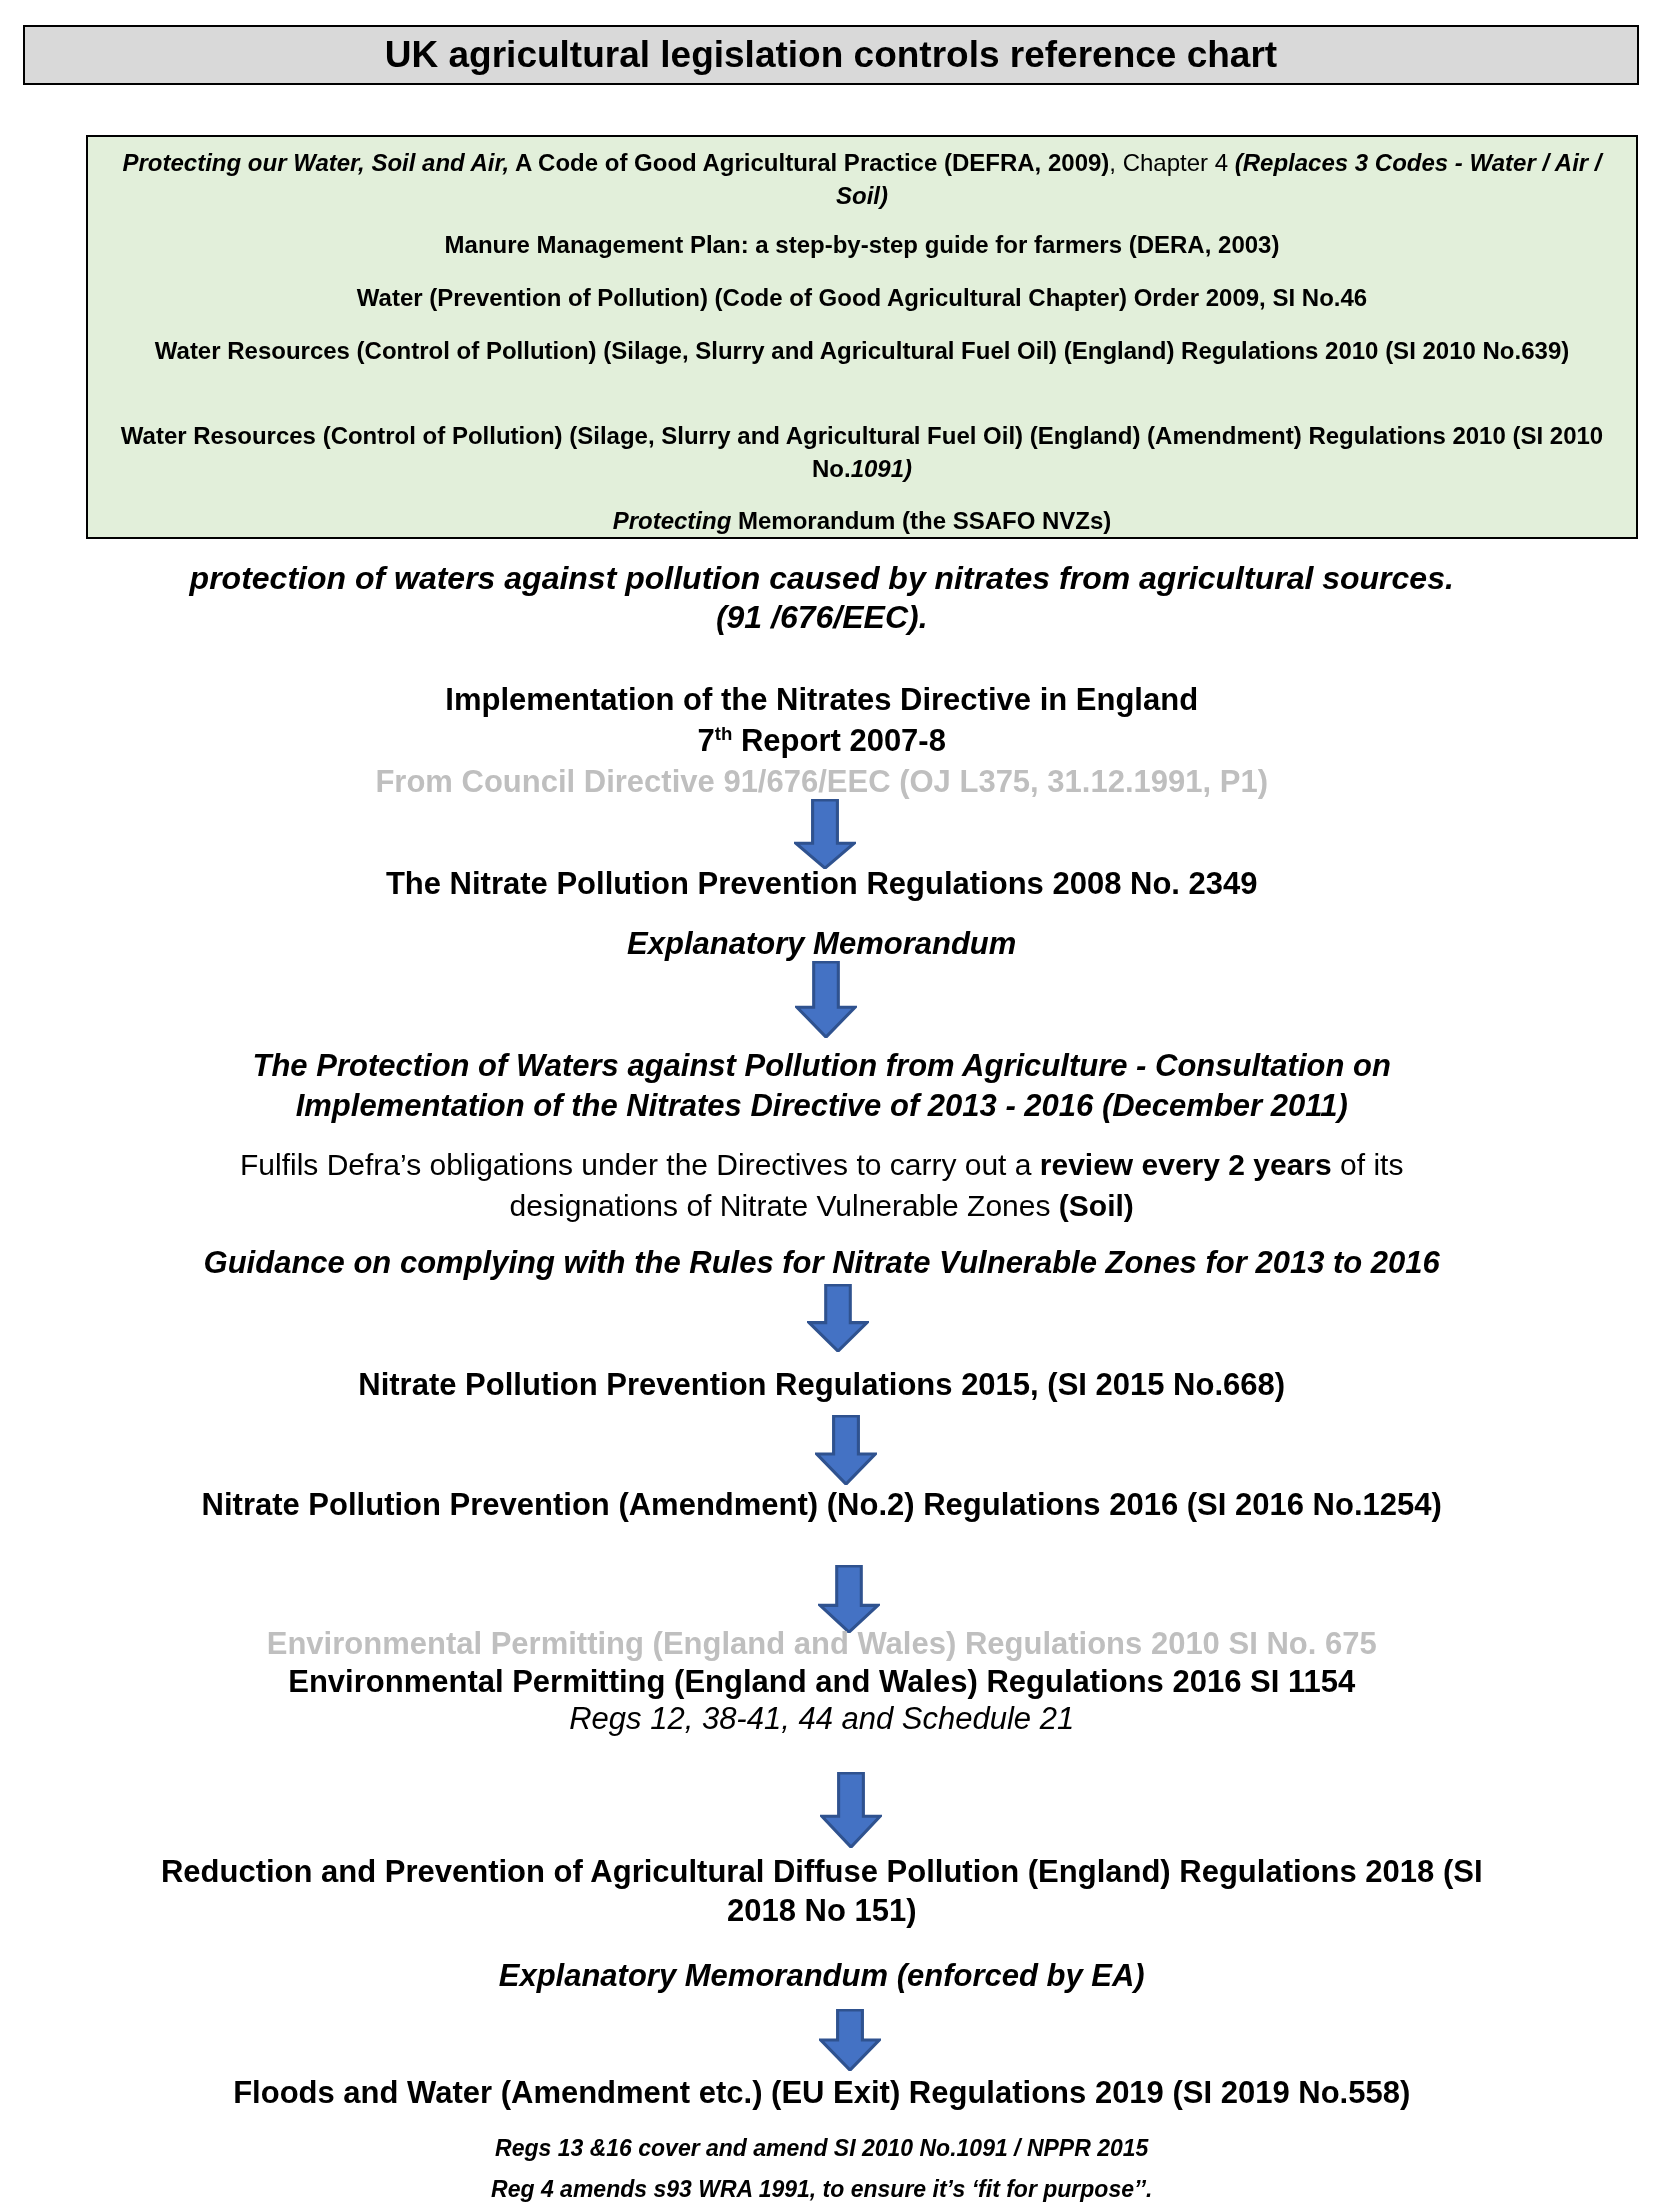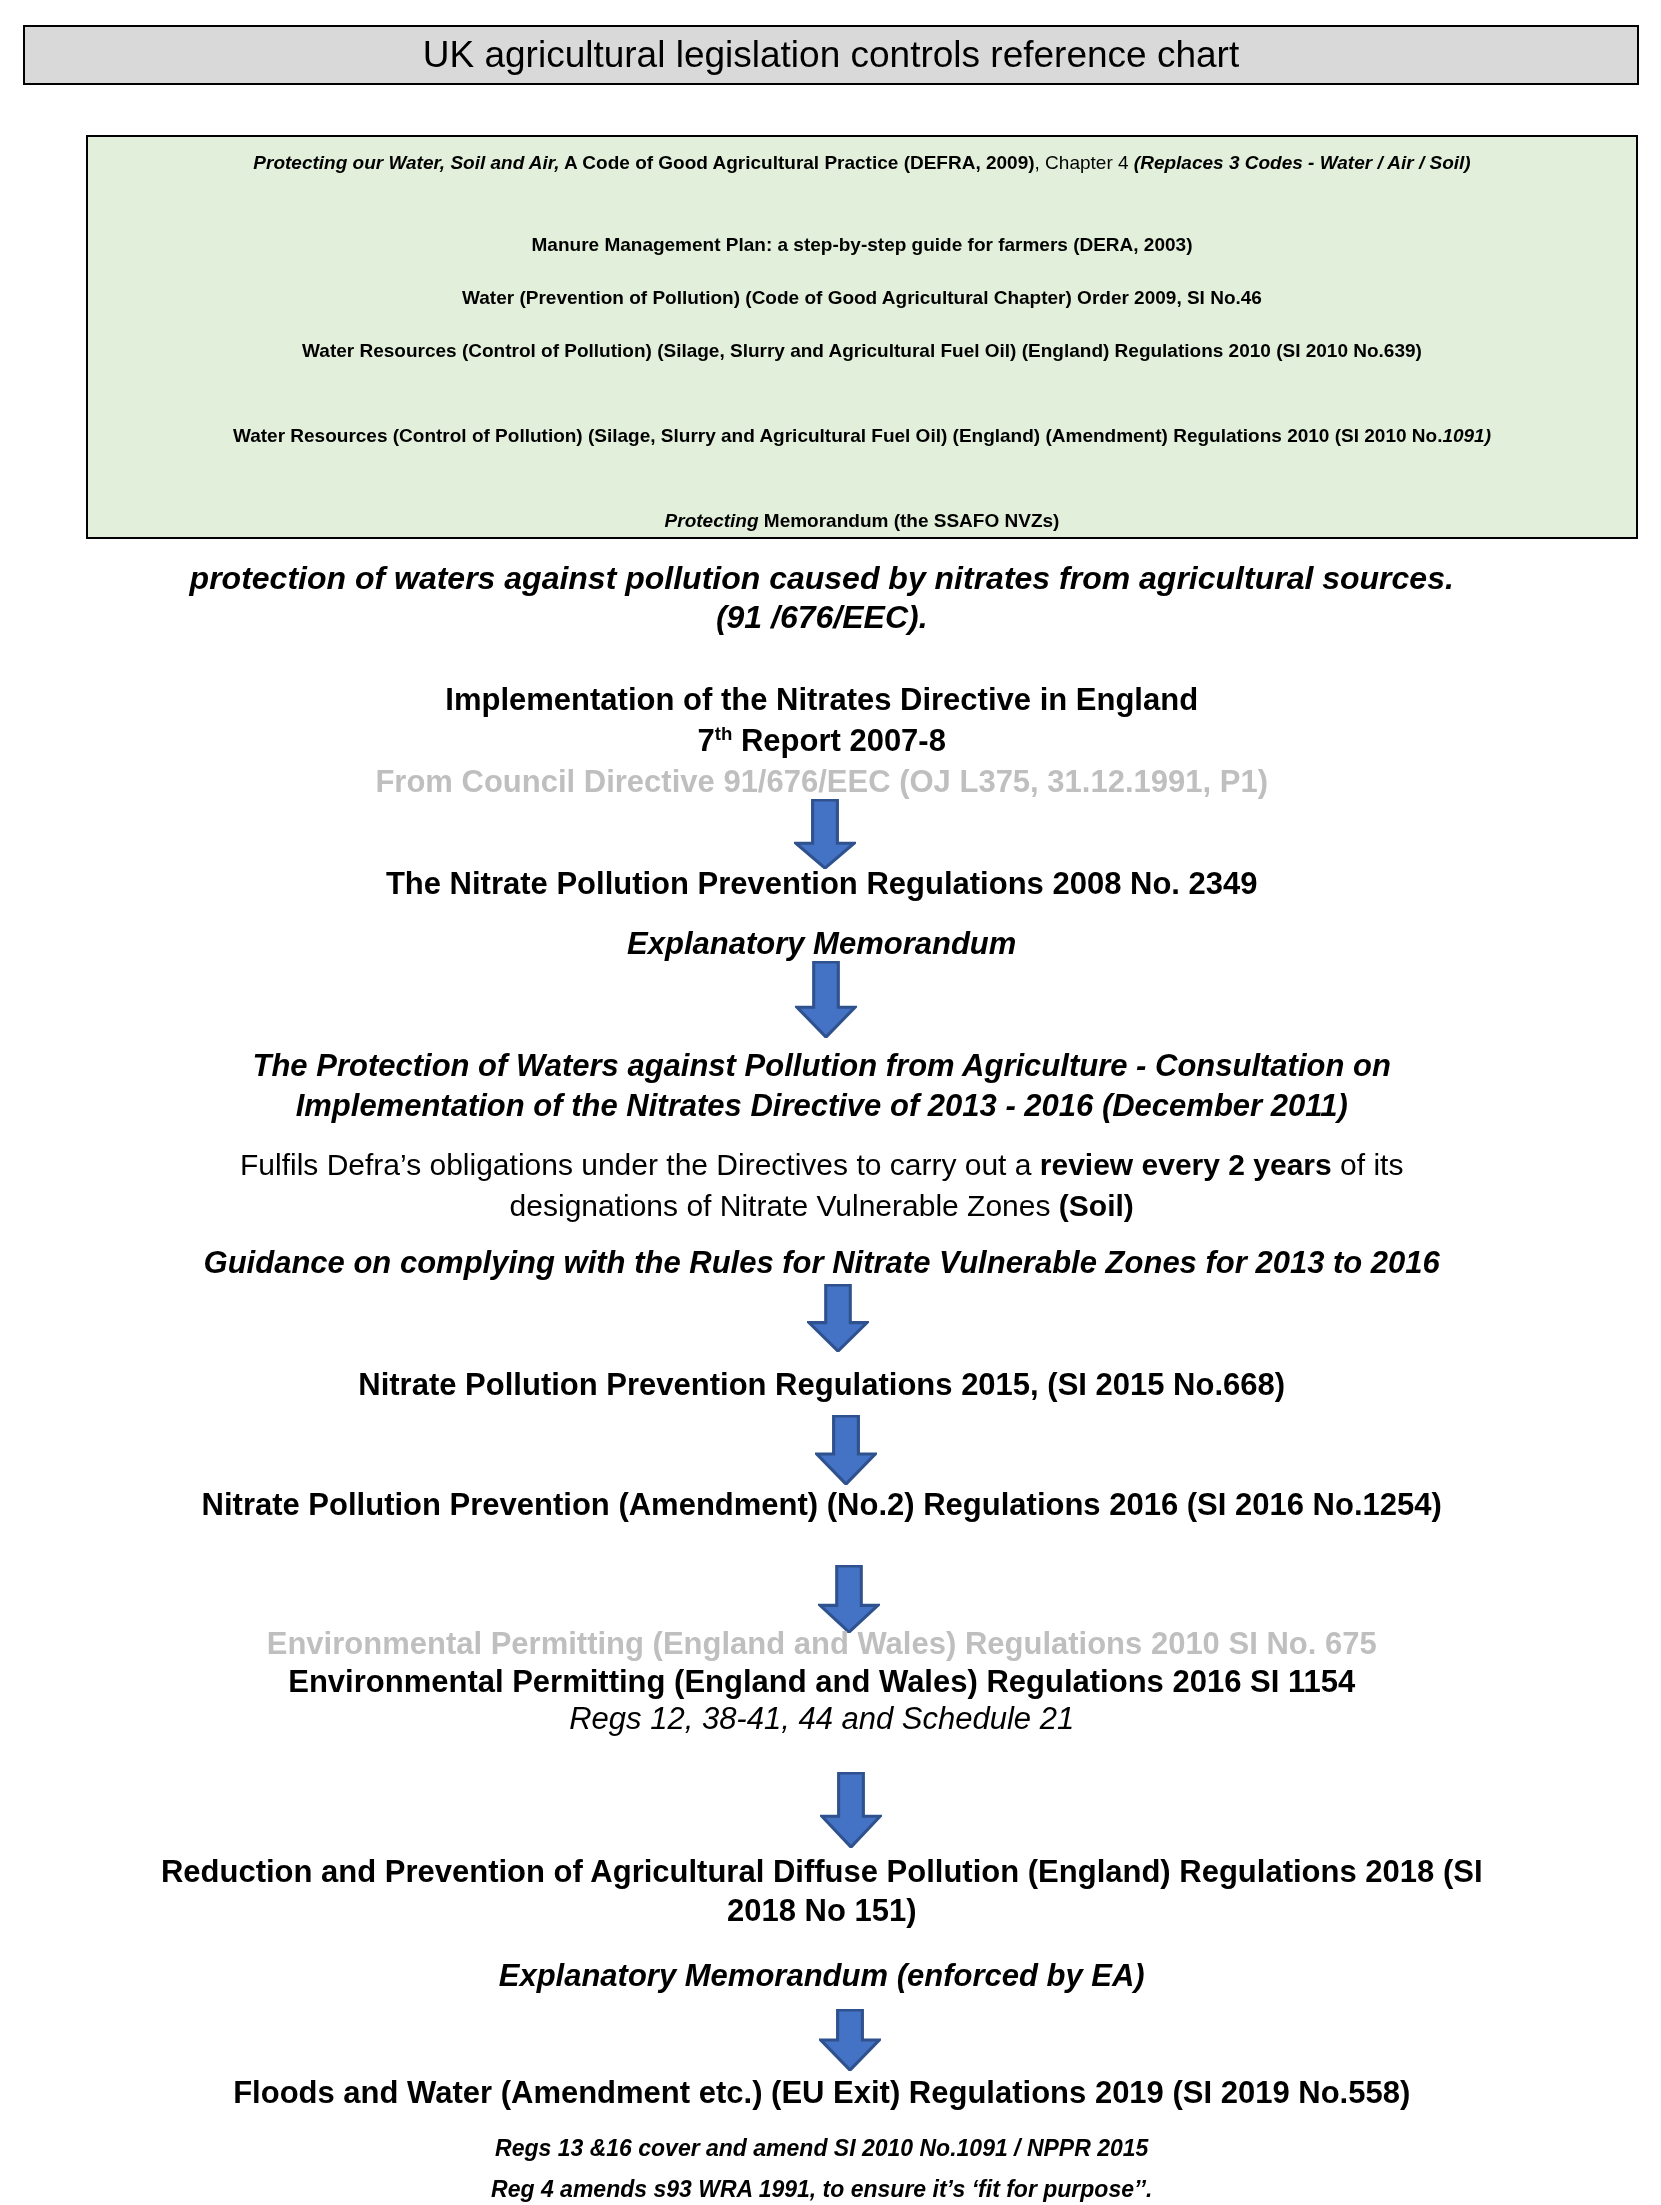--- a/index.html
+++ b/index.html
@@ -1,24 +1,24 @@
 <!DOCTYPE html>
 <html style="font-size:7px"><head>
 <meta charset="utf-8">
 <style>
   html, body { margin:0; padding:0; background:#ffffff; }
   body { width:1661px; height:2357px; position:relative; overflow:hidden;
          font-family:"Liberation Sans", "DejaVu Sans", sans-serif; color:#000; }
   .abs { position:absolute; }
   .title-box { left:23px; top:25px; width:1612px; height:56px; background:#d9d9d9;
                border:2.2px solid #000; box-sizing:content-box; display:flex; align-items:center; justify-content:center; }
-  .title-box span { font-size:37px; font-weight:normal; }
+  .title-box span { font-size:37px; font-weight:bold; }
   .green-box { left:86px; top:135px; width:1548px; height:400px; background:#e2efda;
                border:2.2px solid #000; }
-  .gb-line { position:absolute; left:26.5px; right:26.5px; text-align:center; font-size:19px; font-weight:bold; line-height:33px; }
+  .gb-line { position:absolute; left:26.5px; right:26.5px; text-align:center; font-size:24px; font-weight:bold; line-height:33px; }
   .b { font-weight:bold; }
   .i { font-style:italic; }
   .n { font-weight:normal; }
   .grey { color:#bfbfbf; }
   .line { position:absolute; left:0; width:1661px; text-align:center; }
   .arrow { position:absolute; width:62px; }
   sup { font-size:0.6em; vertical-align:super; line-height:0; }
 </style>
 </head>
 <body>

